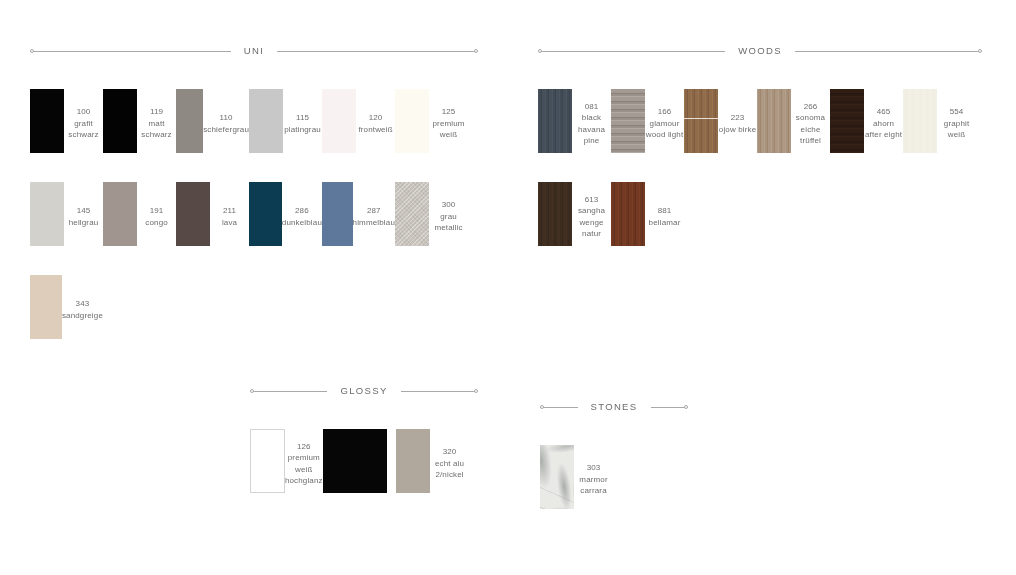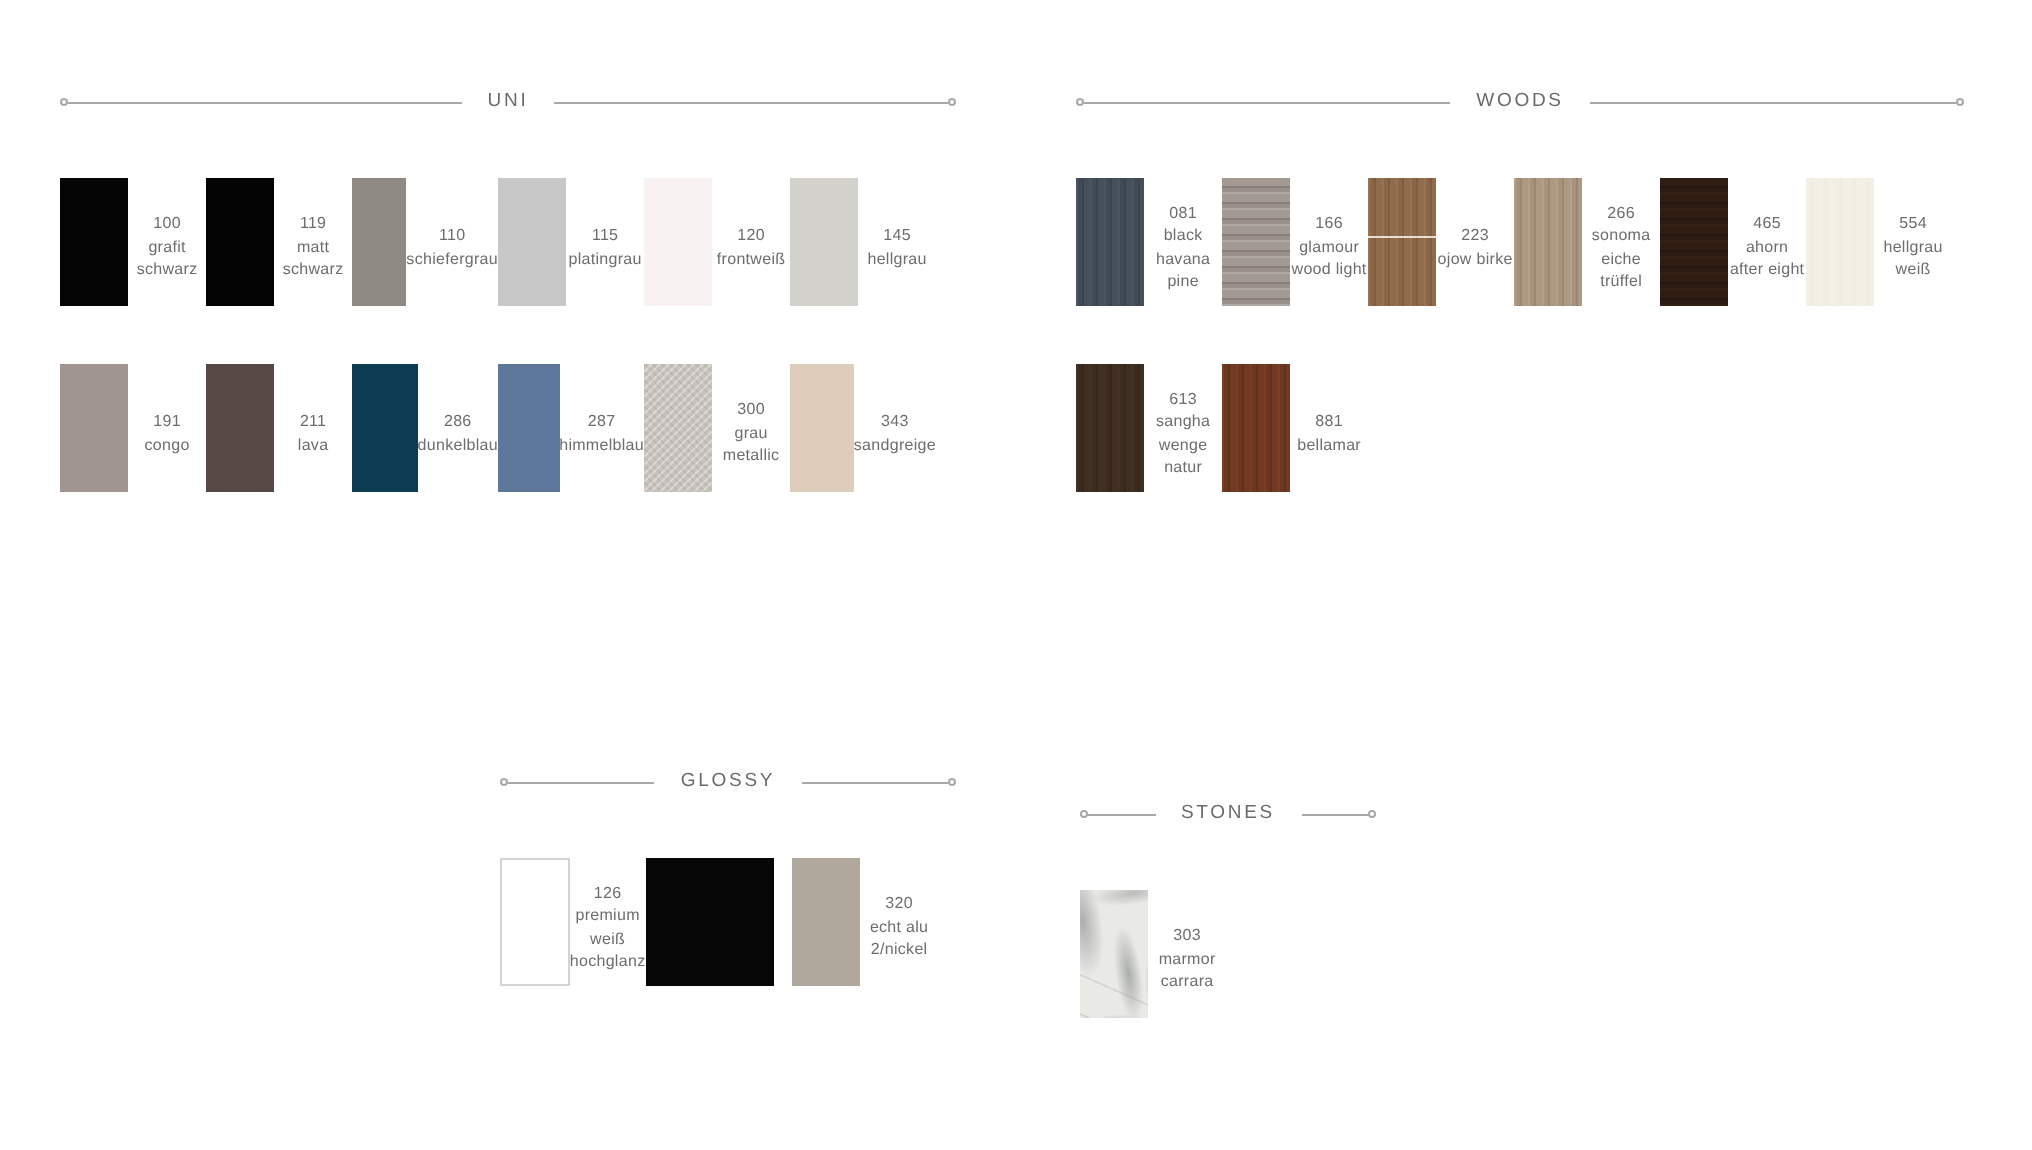--- a/index.html
+++ b/index.html
@@ -175,20 +175,27 @@
           </div>
         </div>
         <div class="swatch-cell">
           <div class="chip " style="background: rgb(248, 242, 242);"></div>
           <div class="chip-caption">
             <span class="chip-code">120</span>
             <span class="chip-name">frontweiß</span>
           </div>
         </div>
         <div class="swatch-cell">
+          <div class="chip " style="background: rgb(253, 250, 241);"></div>
+          <div class="chip-caption">
+            <span class="chip-code">125</span>
+            <span class="chip-name">premium weiß</span>
+          </div>
+        </div>
+        <div class="swatch-cell">
           <div class="chip " style="background: rgb(211, 209, 204);"></div>
           <div class="chip-caption">
             <span class="chip-code">145</span>
             <span class="chip-name">hellgrau</span>
           </div>
         </div>
         <div class="swatch-cell">
           <div class="chip " style="background: rgb(161, 149, 143);"></div>
           <div class="chip-caption">
             <span class="chip-code">191</span>
@@ -272,21 +279,21 @@
           <div class="chip tex-hgrain" style="background: rgb(44, 27, 18);"></div>
           <div class="chip-caption">
             <span class="chip-code">465</span>
             <span class="chip-name">ahorn after eight</span>
           </div>
         </div>
         <div class="swatch-cell">
           <div class="chip tex-vgrain" style="background: rgb(242, 238, 228);"></div>
           <div class="chip-caption">
             <span class="chip-code">554</span>
-            <span class="chip-name">hellgrau weiß</span>
+            <span class="chip-name">graphit weiß</span>
           </div>
         </div>
         <div class="swatch-cell">
           <div class="chip tex-vgrain" style="background: rgb(60, 43, 31);"></div>
           <div class="chip-caption">
             <span class="chip-code">613</span>
             <span class="chip-name">sangha wenge natur</span>
           </div>
         </div>
         <div class="swatch-cell">

